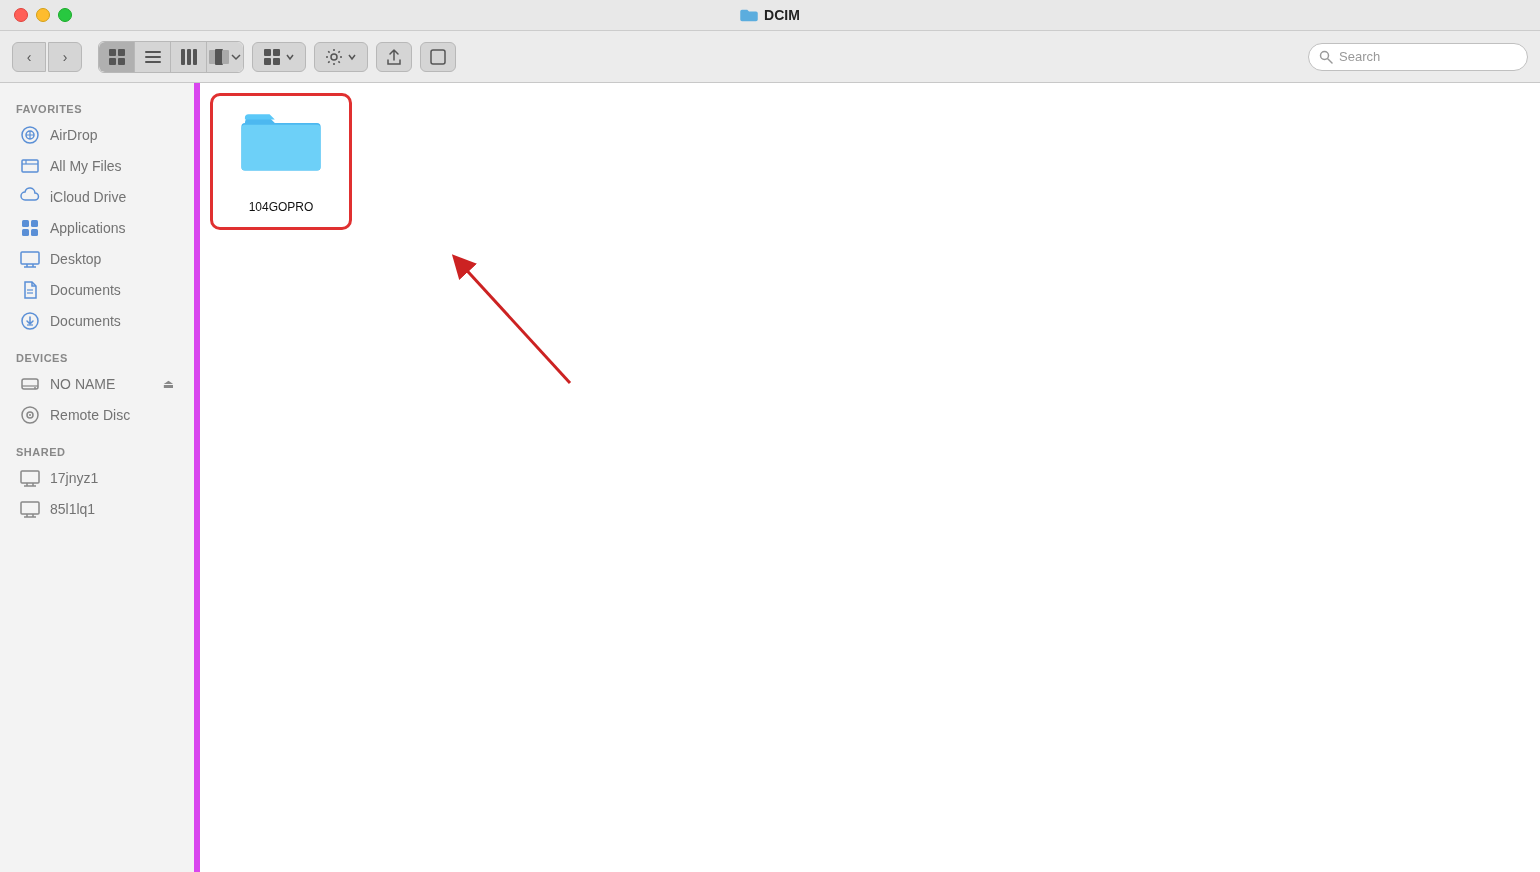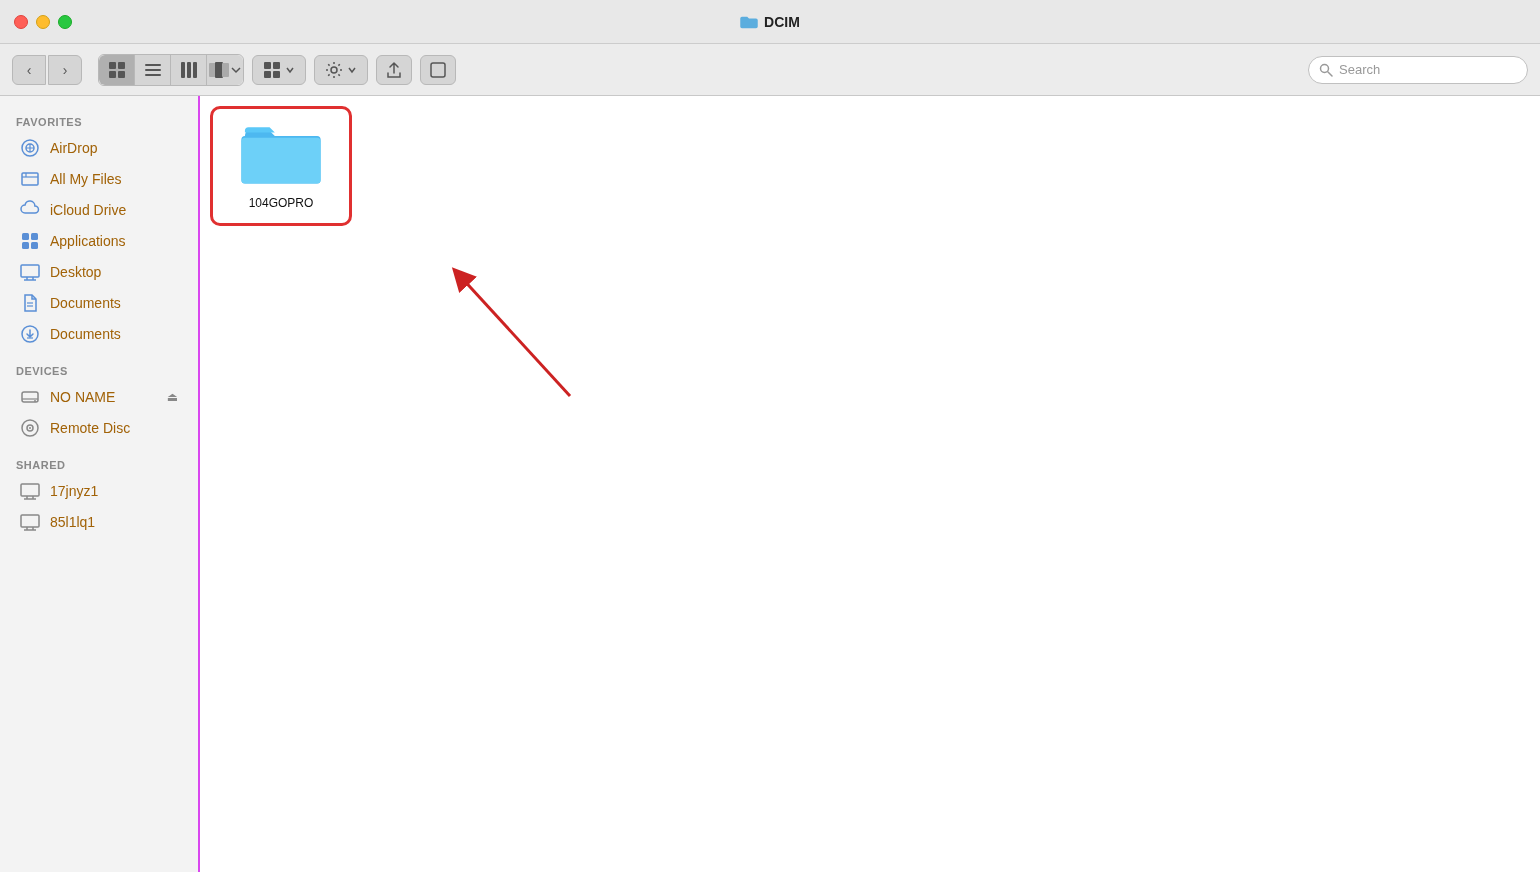--- a/index.html
+++ b/index.html
@@ -8,21 +8,21 @@
       background: #f0f0f0;
       width: 1540px;
       height: 872px;
       overflow: hidden;
       display: flex;
       flex-direction: column;
     }
 
     
     .title-bar {
-      height: 44px;
+      height: 31px;
       background: #e8e8e8;
       display: flex;
       align-items: center;
       justify-content: center;
       position: relative;
       border-bottom: 1px solid #ccc;
     }
     .traffic-lights {
       position: absolute;
       left: 14px;
@@ -177,21 +177,21 @@
     .main {
       display: flex;
       flex: 1;
       overflow: hidden;
     }
 
     
     .sidebar {
       width: 200px;
       background: #f3f3f3;
-      border-right: 2px solid #d946ef;
+      border-right: 6px solid #d946ef;
       padding: 12px 0;
       overflow-y: auto;
       flex-shrink: 0;
     }
 
     .sidebar-section-title {
       font-size: 11px;
       font-weight: 700;
       color: #888;
       text-transform: uppercase;
@@ -216,21 +216,21 @@
       height: 20px;
       display: flex;
       align-items: center;
       justify-content: center;
       font-size: 16px;
       flex-shrink: 0;
     }
 
     .sidebar-label {
       font-size: 14px;
-      color: #a16207;
+      color: #737373;
     }
 
     .eject-icon {
       margin-left: auto;
       font-size: 12px;
       color: #888;
     }
 
     
     .file-area {
@@ -268,20 +268,21 @@
     .folder-icon-svg {
       width: 80px;
       height: 66px;
       margin-bottom: 8px;
     }
     .folder-name {
       font-size: 12px;
       color: #111;
       text-align: center;
       word-break: break-word;
+      margin-top: 17px;
     }
 
     svg.arrow-svg {
       position: absolute;
       pointer-events: none;
     }
   </style>
 </head>
 <body>
 

